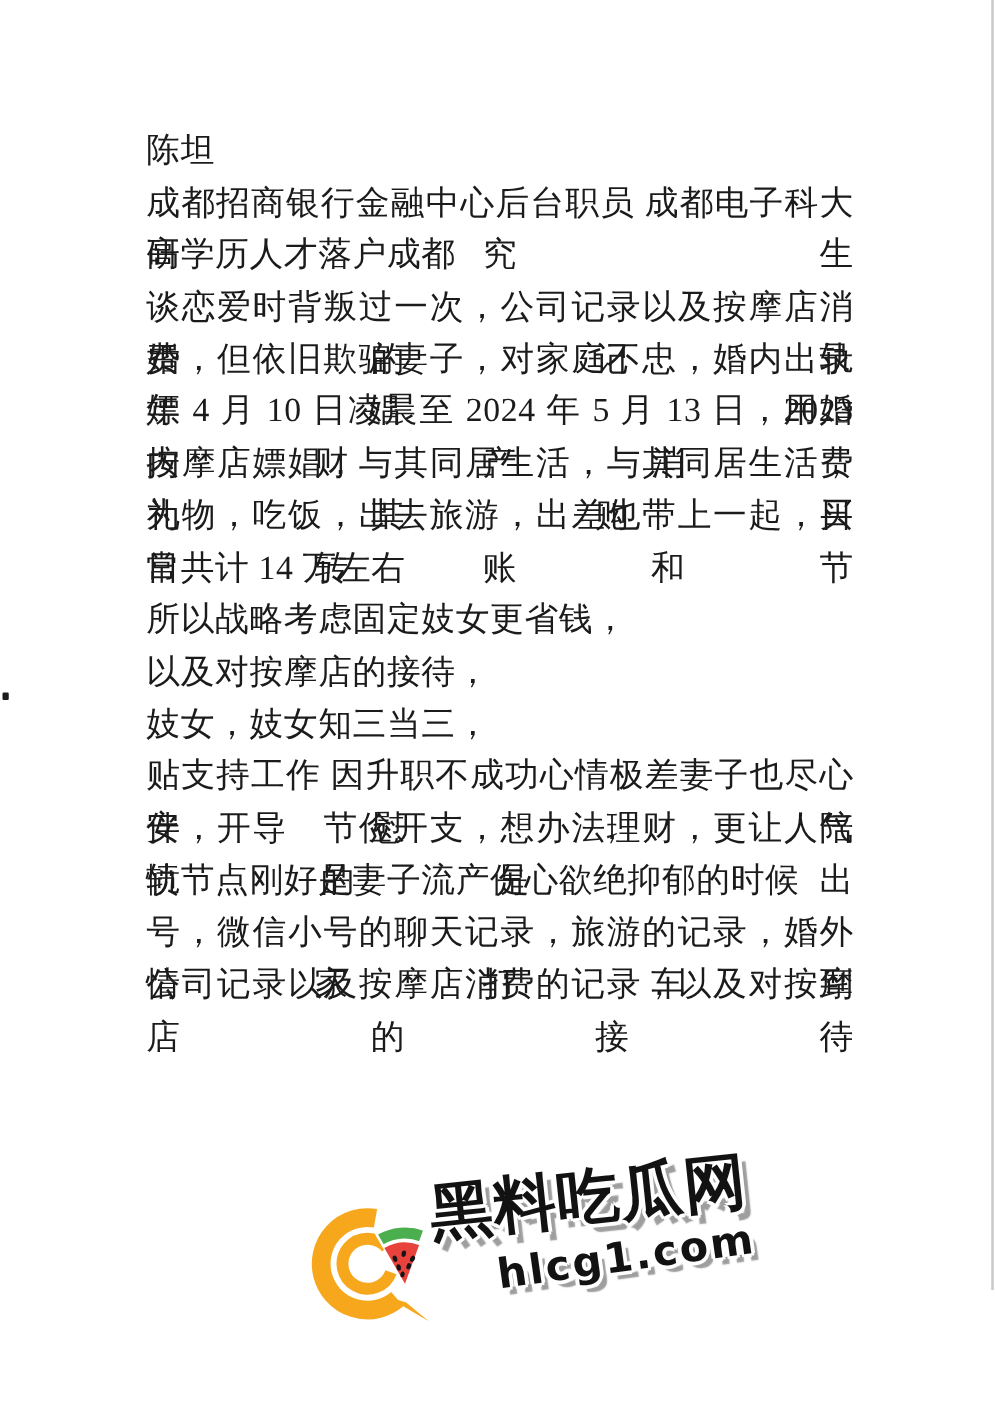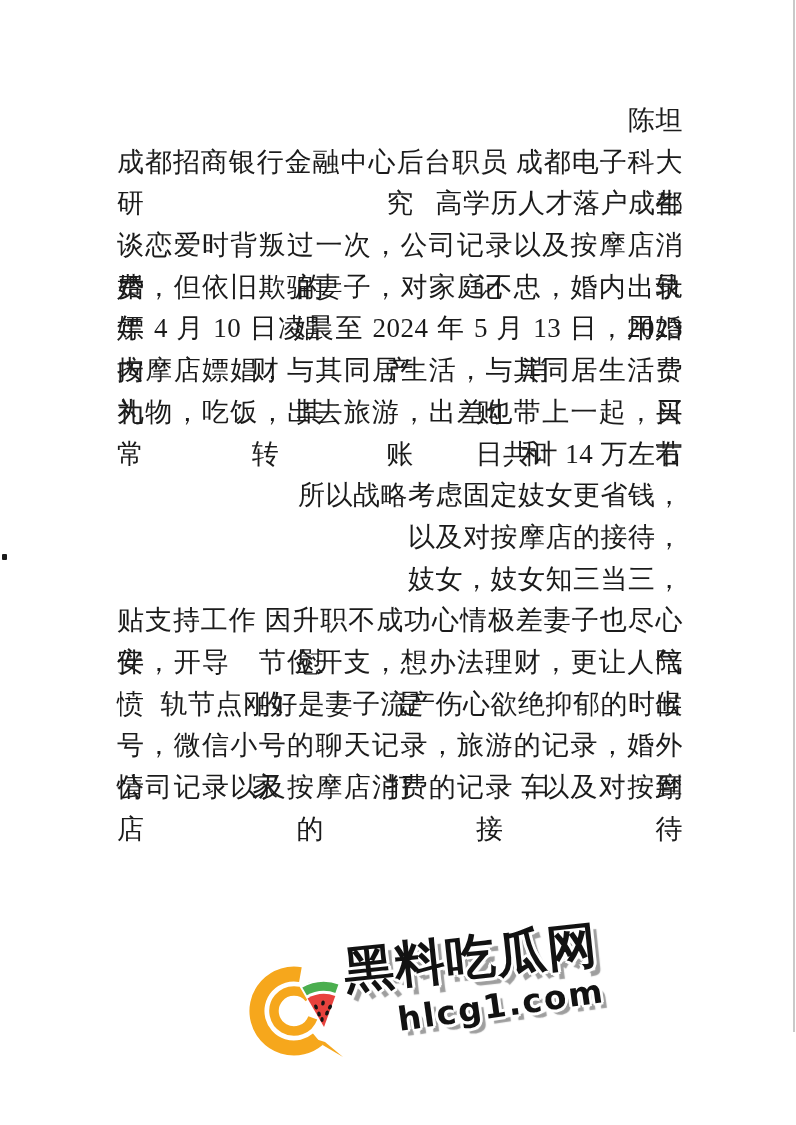--- a/index.html
+++ b/index.html
@@ -37,21 +37,21 @@
     left: 117px;
     top: 100px;
     width: 566px;
     font-size: 27px;
     line-height: 41.7px;
     color: #1b1b1b;
     letter-spacing: 0.5px;
   }
   .doc .line {
     height: 41.7px;
-    text-align: right;
+    text-align: left;
   }
   .doc .line.fill {
     text-align: justify;
     text-align-last: justify;
     text-justify: inter-character;
   }
   
   .watermark { position: absolute; left: 0; top: 0; width: 796px; height: 1125px; pointer-events: none; }
   .wm-logo {
     position: absolute;

